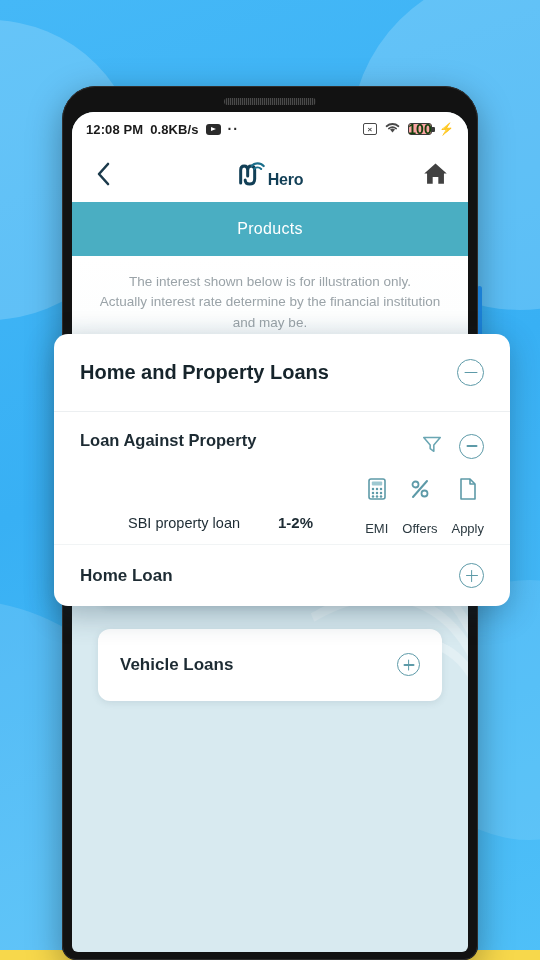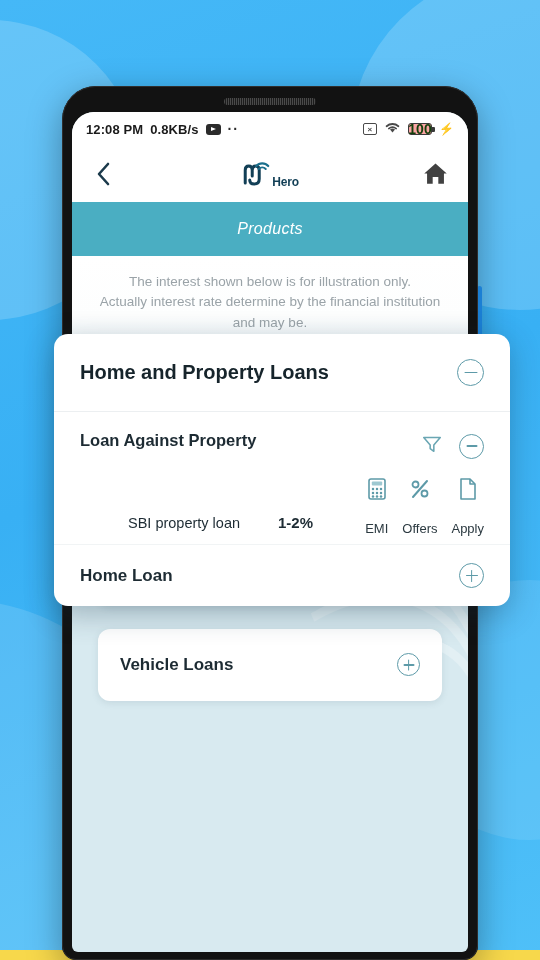--- a/index.html
+++ b/index.html
@@ -116,29 +116,29 @@
   }
   .back-arrow {
     width: 26px; height: 26px; cursor: pointer;
     display: flex; align-items: center; justify-content: center;
   }
   .logo {
     position: absolute; left: 50%; transform: translateX(-50%);
     display: flex; align-items: flex-end; gap: 1px;
   }
   .logo-text {
-    font-size: 12px; font-weight: bold; color: #123f56; letter-spacing: -.2px;
+    font-size: 16px; font-weight: bold; color: #123f56; letter-spacing: -.2px;
   }
   .home-btn { margin-left: auto; width: 28px; height: 28px; cursor: pointer; }
 
   
   .products-bar {
     height: 54px; background: #4aaec2;
     display: flex; align-items: center; justify-content: center;
-    color: #ffffff; font-size: 16px; letter-spacing: .3px; font-style: italic;
+    color: #ffffff; font-size: 16px; letter-spacing: .3px;
   }
 
   
   .disclaimer {
     background: linear-gradient(#ffffff 0%, #fdfefe 60%, #eef6f9 100%);
     padding: 16px 22px 22px;
     text-align: center; color: #9aa3a8; font-size: 13.5px; line-height: 1.5;
   }
 
   

